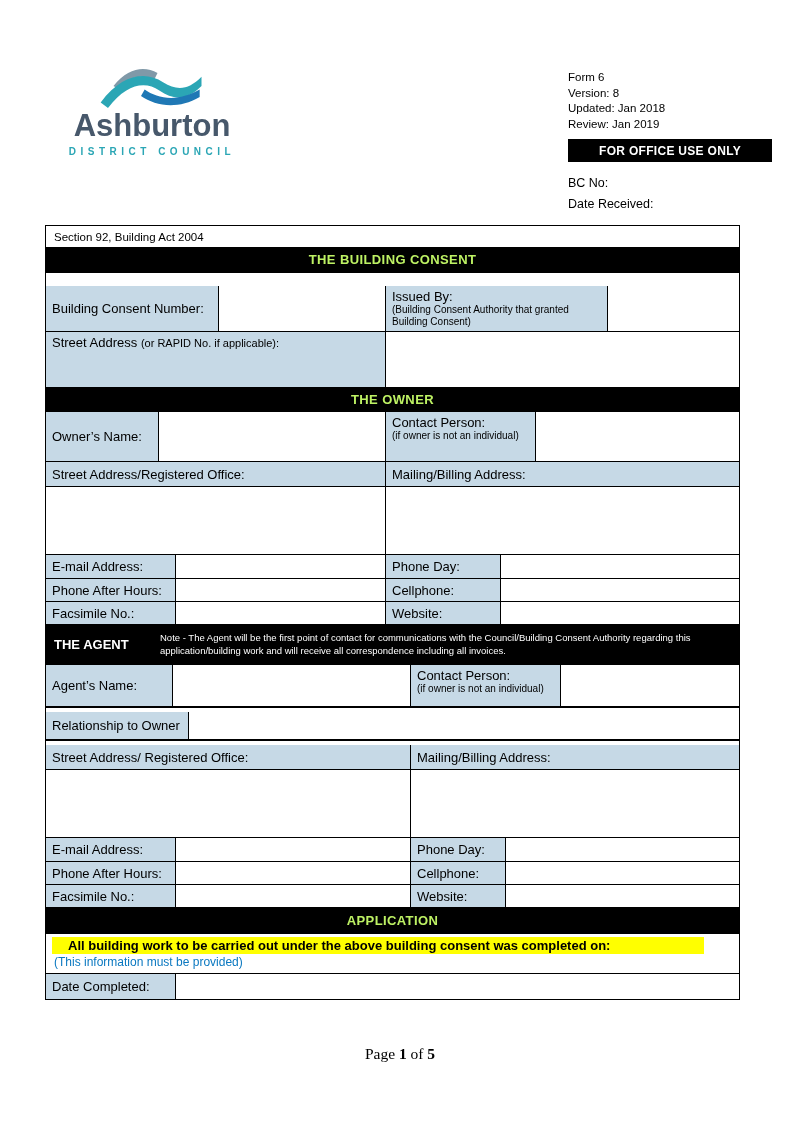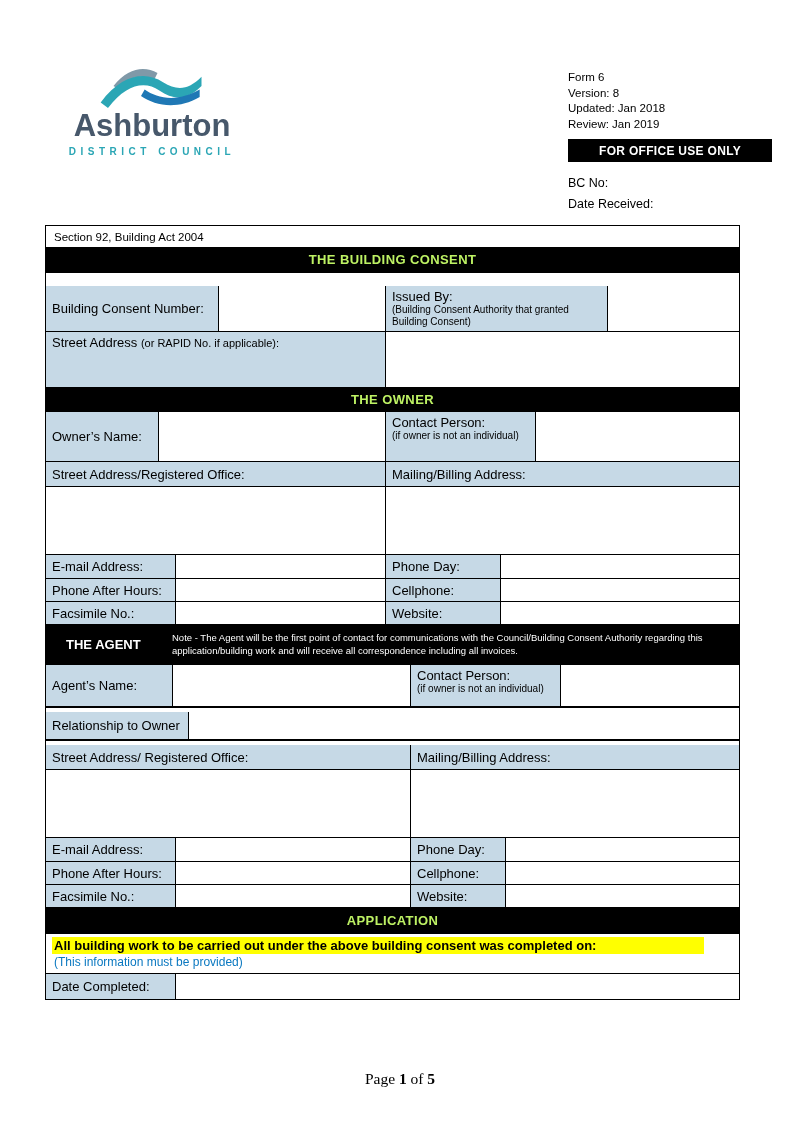--- a/index.html
+++ b/index.html
@@ -28,38 +28,38 @@
   .c:last-child { border-right:none; }
   .row.last .c { border-bottom:none; }
   .lb { background:#c6d9e6; }
   .wh { background:#fff; }
   .vc { display:flex; align-items:center; }
   .fill { flex:1; }
   .gap { height:100%; padding:0; }
   .bar { background:#000; color:#bef264; font-weight:bold; font-size:13px;
     display:flex; align-items:center; justify-content:center; letter-spacing:0.4px;
     border-bottom:1px solid #000; }
-  .bar-agent { background:#000; color:#fff; display:flex; align-items:center; padding:3px 20px; border-bottom:1px solid #000; }
+  .bar-agent { background:#000; color:#fff; display:flex; align-items:center; padding:3px 8px; border-bottom:1px solid #000; }
   .agent-title { font-weight:bold; font-size:13px; width:106px; flex:none; }
   .agent-note { flex:1; font-size:9.5px; line-height:1.3; font-weight:normal; }
   .sm { font-size:10px; line-height:1.2; }
   .sm2 { font-size:11px;text-align:center; }
   .r22{min-height:22px}.r24{min-height:24px}.r14{min-height:14px}.r46{min-height:46px}
   .r56{min-height:56px}.r50{min-height:50px}.r25{min-height:25px}.r68{min-height:68px}
   .r23{min-height:23px}.r40{min-height:40px}.r42{min-height:42px}.r5{min-height:5px}
   .r28{min-height:28px}.r26{min-height:26px}
   .w173{width:173px}.w167{width:167px}.w192{width:222px}.w340{width:340px}
   .w113{width:113px}.w227{width:227px}.w150{width:150px}.w130{width:130px}
   .w210{width:210px}.w115{width:115px}.w127{width:127px}.w238{width:238px}
   .w140{width:143px}.w365{width:365px}.w235{width:235px}.w95{width:95px}
-  .hl { background:#ffff00; font-weight:bold; display:block; width:652px; padding:1px 2px; font-size:13px; }
+  .hl { background:#ffff00; font-weight:bold; display:block; width:652px; padding:1px 16px; font-size:13px; }
   .note-blue { color:#0a78c0; font-size:12px; margin-top:1px; padding-left:2px; }
   .section-note { font-size:11.5px; padding-left:8px; }
   
-  .footer { text-align:center; margin-top:70px; font-family:"Liberation Serif", serif; font-size:15.5px; }
+  .footer { text-align:center; margin-top:45px; font-family:"Liberation Serif", serif; font-size:15.5px; }
 </style>
 </head>
 <body>
 
 <div class="page">
 
   <div class="header">
 
     <div class="logo">
       <svg class="logo-waves" width="110" height="46" viewBox="0 0 120 50">

